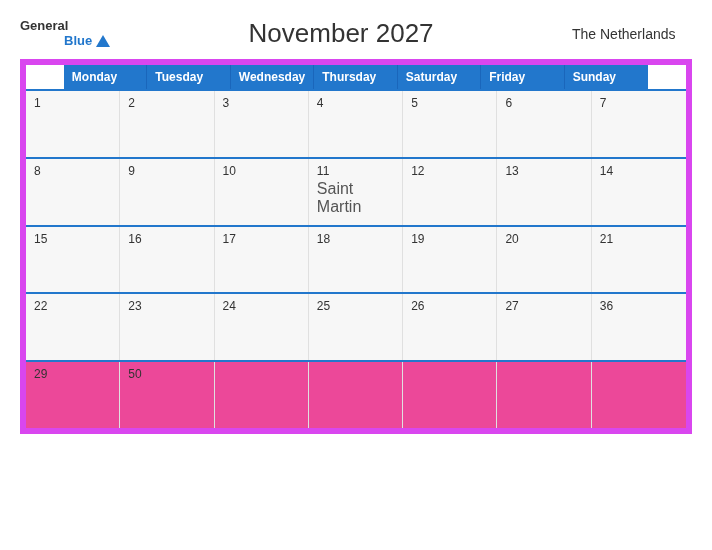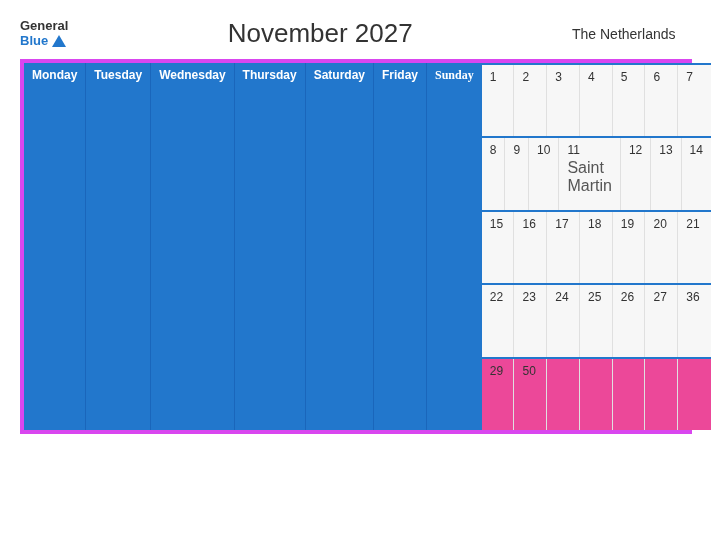--- a/index.html
+++ b/index.html
@@ -31,20 +31,21 @@
     }
     .logo-general {
       font-size: 13px;
       font-weight: bold;
       color: #333;
     }
     .logo-blue {
       display: flex;
       align-items: center;
       gap: 2px;
+      margin-left: 44px;
     }
     .logo-blue-text {
       color: #2277cc;
       font-weight: bold;
       font-size: 13px;
     }
     .logo-triangle {
       width: 0;
       height: 0;
       border-left: 7px solid transparent;
@@ -61,38 +62,38 @@
     }
     .country {
       font-size: 14px;
       color: #333;
       text-align: left;
       min-width: 120px;
     }
     .calendar {
       flex: 1;
       display: flex;
-      flex-direction: row;
-      border: 4px solid #d946ef;
+      flex-direction: column;
+      border: 6px solid #d946ef;
+      align-items: center;
     }
     .cal-header-row {
       display: grid;
       grid-template-columns: repeat(7, 1fr);
       background: #2277cc;
     }
     .cal-header-cell {
       color: #fff;
       font-size: 12px;
       font-weight: bold;
       padding: 5px 8px;
       border-right: 1px solid #1a66bb;
     }
     .cal-header-cell:last-child {
       border-right: none;
-      font-family: Liberation Serif, serif;
     }
     .cal-body {
       flex: 1;
       display: flex;
       flex-direction: column;
     }
     .cal-week {
       flex: 1;
       display: grid;
       grid-template-columns: repeat(7, 1fr);

